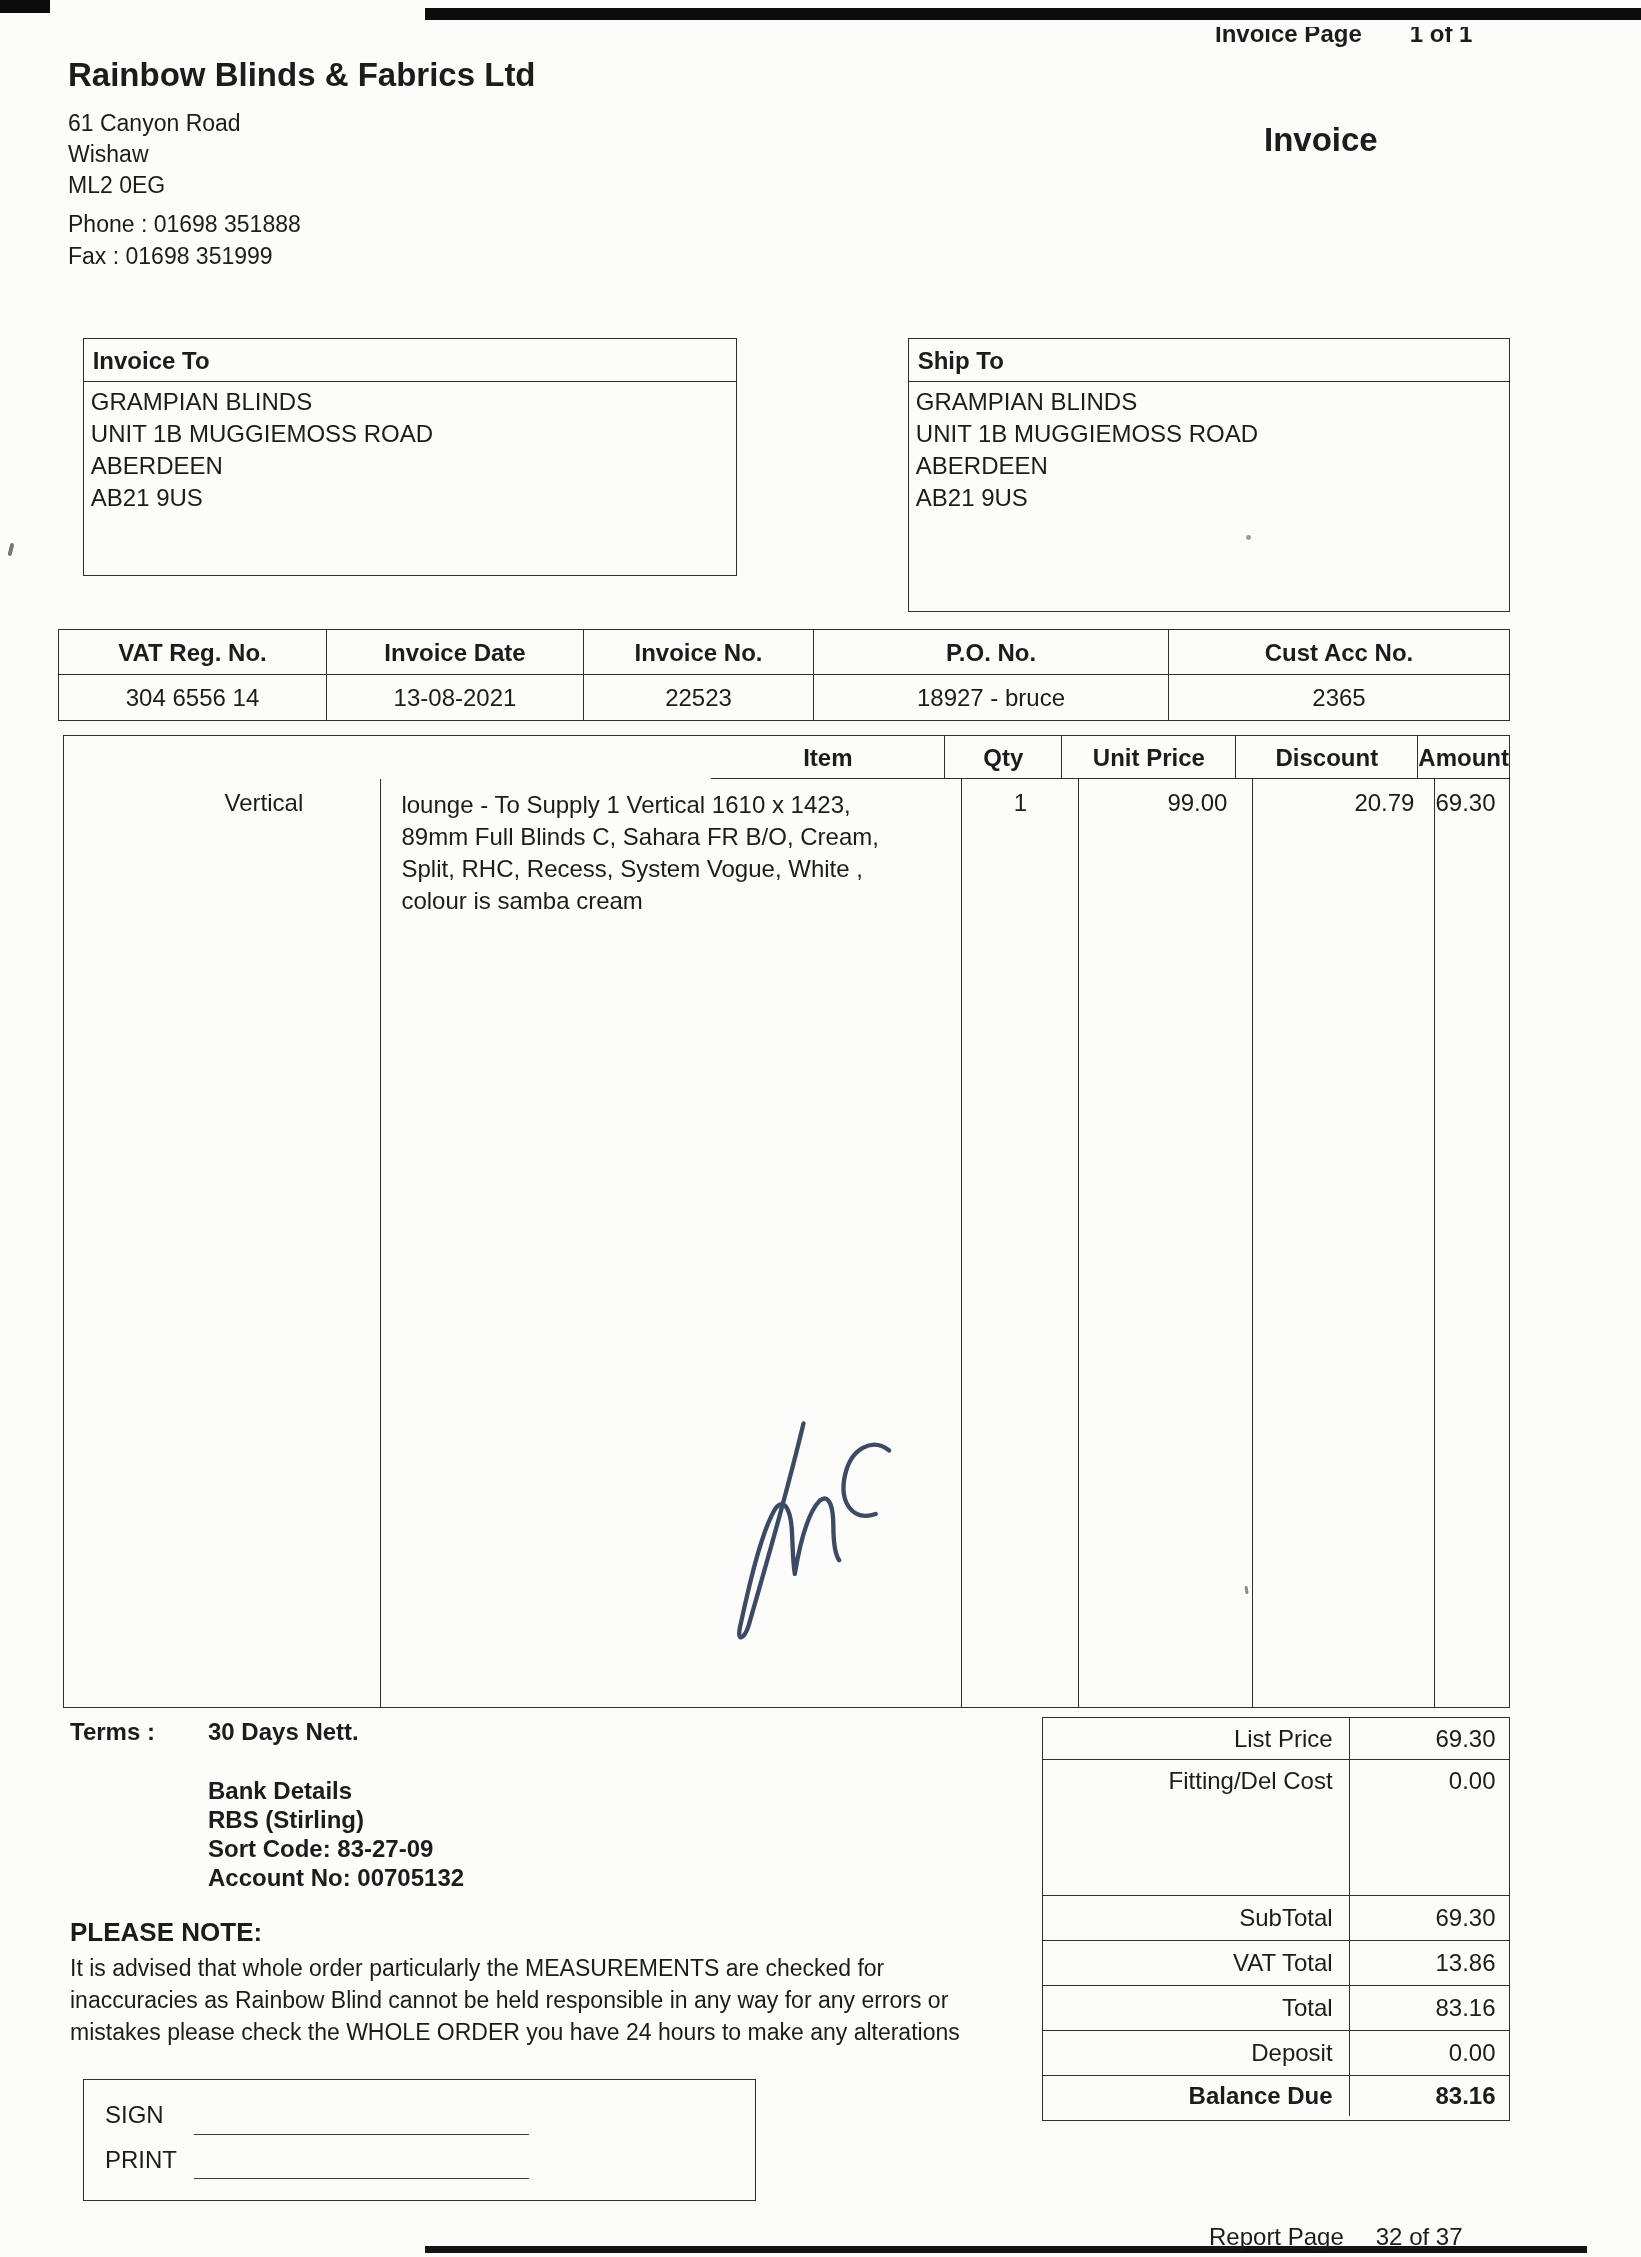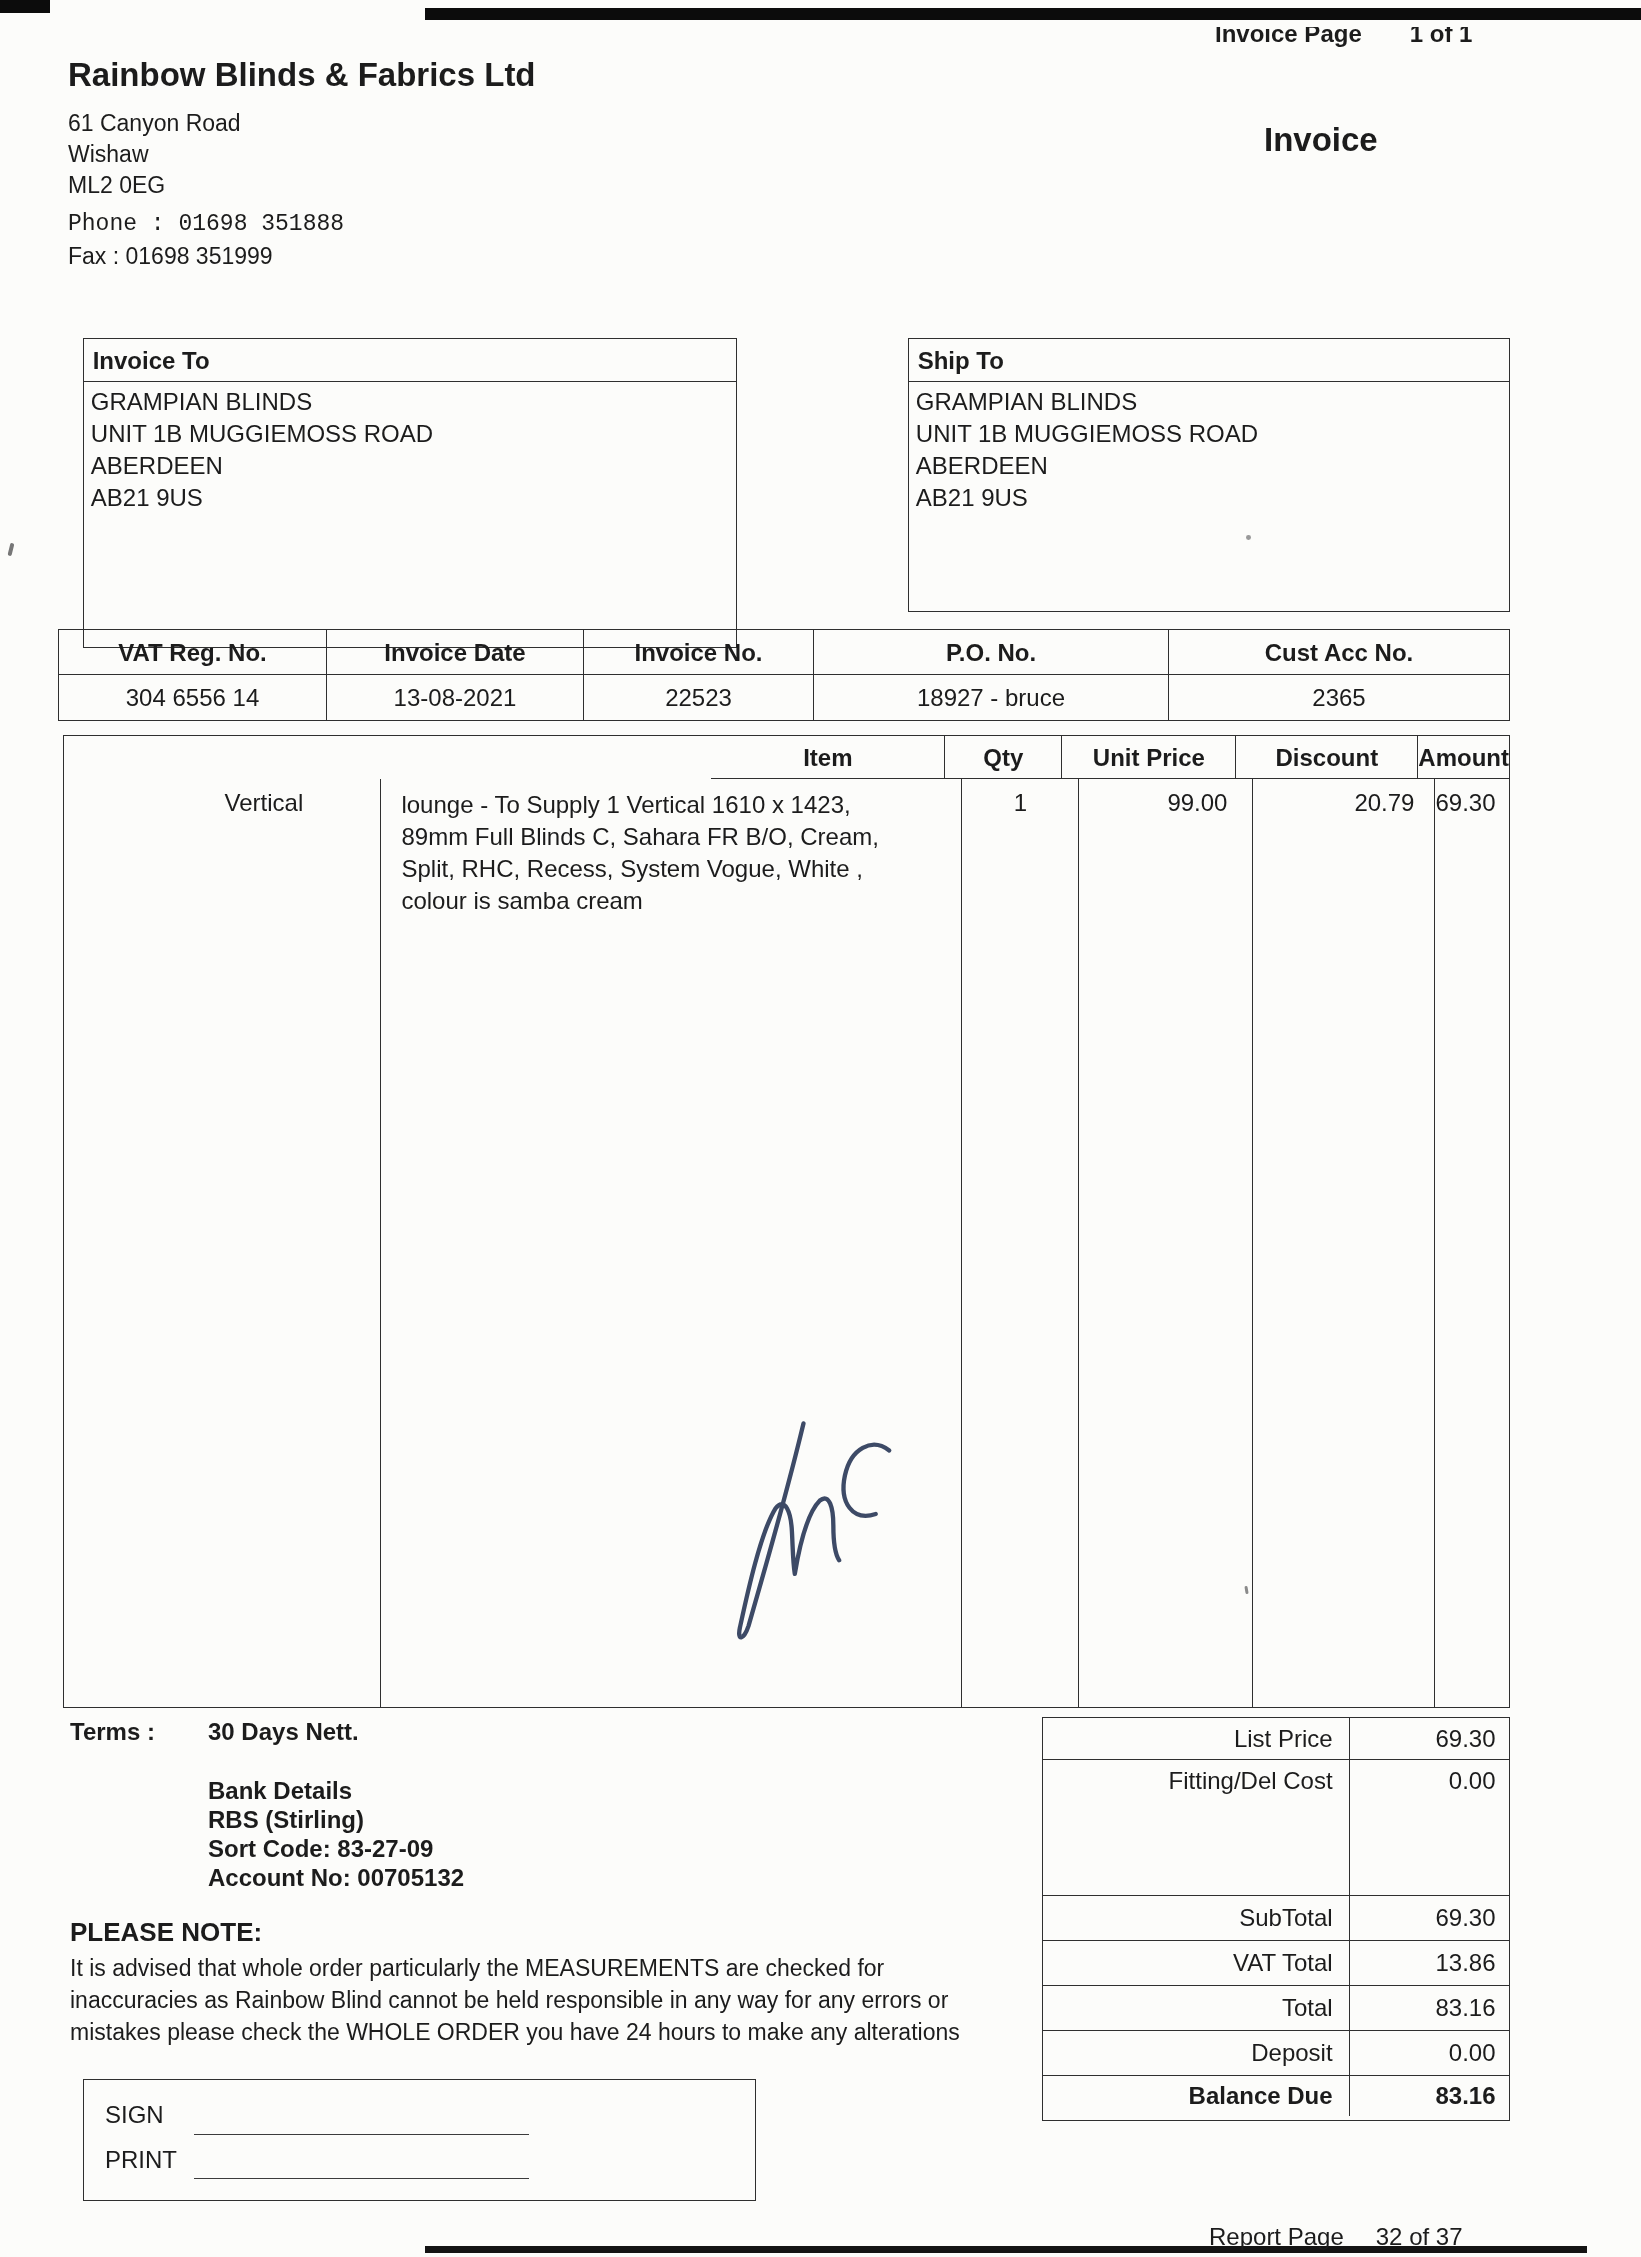--- a/index.html
+++ b/index.html
@@ -18,29 +18,29 @@
   .speck3 { position:absolute; left:1245px; top:1586px; width:2.9px; height:7.7px;  background:#8a8a8a; transform:rotate(-10deg); border-radius:1.9px; }
 
   
   .clip-head { position:absolute; left:1215px; top:27px; width:328px; height:27px; overflow:hidden; font-size:24px; white-space:nowrap;font-weight:bold; }
   .clip-head .inner { margin-top:-6.8px; }
   .clip-head .pv { margin-left:48px; }
 
   
   .company-name { position:absolute; left:68px; top:56px; font-size:33px; font-weight:bold; }
   .company-addr { position:absolute; left:68px; top:108px; font-size:23px; line-height:31px; white-space:pre-line; }
-  .company-phone{ position:absolute; left:68px; top:211px; font-size:23px;font-family:Liberation Mono, monospace; }
+  .company-phone{ position:absolute; left:68px; top:211px; font-size:23px; }
   .company-fax  { position:absolute; left:68px; top:243px; font-size:23px; }
   .invoice-title{ position:absolute; left:1264px; top:121px; font-size:33px; font-weight:bold; }
 
   
   .addr-box { position:absolute; border:1.9px solid #2f2f2f; box-sizing:border-box; }
   .addr-box .hdr { font-weight:bold; font-size:24px; padding:7.7px 0 6.8px 8.7px; border-bottom:1.9px solid #2f2f2f; }
   .addr-box .bod { font-size:24px; line-height:32px; padding:3.9px 0 0 6.8px; white-space:pre-line; }
-  .box-invoice-to { left:83px;  top:338px; width:654px; height:310px; }
+  .box-invoice-to { left:83px;  top:338px; width:654px; height:238px; }
   .box-ship-to    { left:908px; top:338px; width:602px; height:274px; }
 
   
   .meta-table { position:absolute; left:58px; top:629px; width:1452px; border:1.9px solid #2f2f2f; box-sizing:border-box; }
   .meta-row { display:flex; }
   .meta-row.head { border-bottom:1.9px solid #2f2f2f; font-weight:bold; }
   .meta-cell { box-sizing:border-box; font-size:24px; text-align:center; padding:8.7px 3.9px 7.7px; border-right:1.9px solid #2f2f2f; }
   .meta-row .meta-cell:last-child { border-right:none; }
   .mw0{width:268px}.mw1{width:257px}.mw2{width:230px}.mw3{width:355px}.mw4{flex:1}
 

